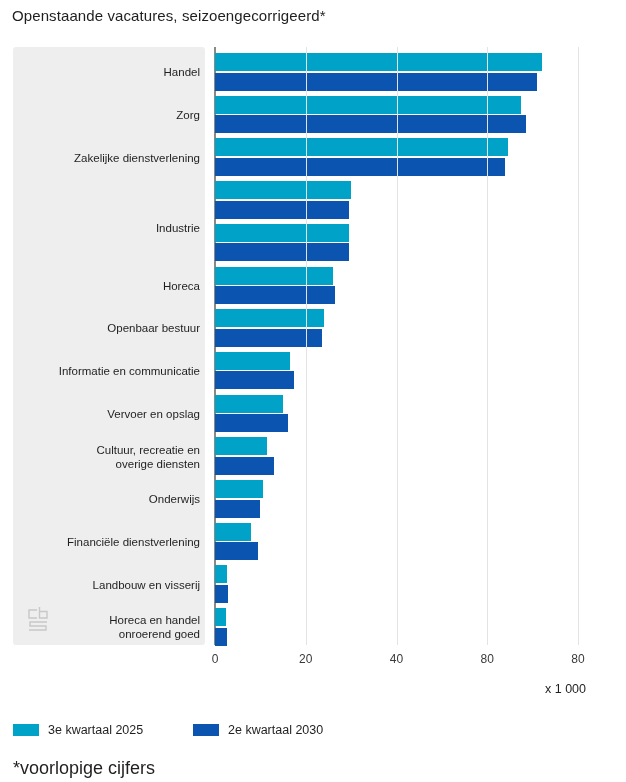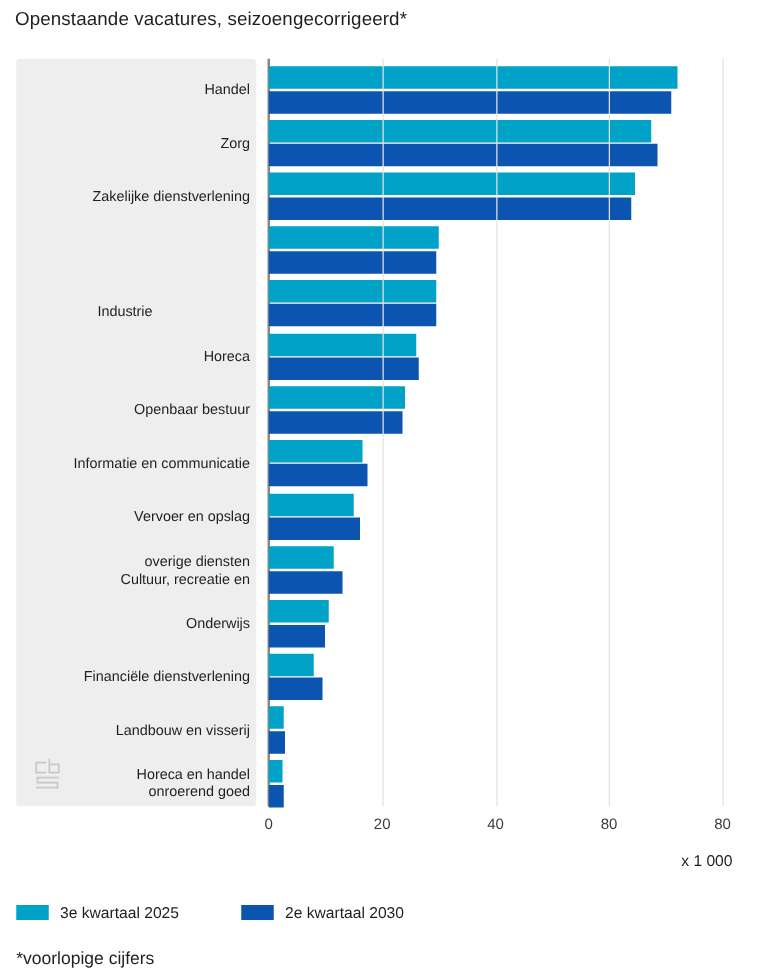--- a/index.html
+++ b/index.html
@@ -83,21 +83,21 @@
     display:flex;align-items:center;
     font-size:12.5px;color:#1f1f1f;
     white-space:nowrap;
     text-align:right;
   }
   .legend-swatch{
     width:26px;height:12px;margin-right:9px;display:inline-block;
   }
   #footnote{
     position:absolute;left:13px;top:758px;
-    font-size:14px;color:#1f1f1f;
+    font-size:18px;color:#1f1f1f;
   }
 </style>
 </head>
 <body>
 
 <div id="chart-title">Openstaande vacatures, seizoengecorrigeerd*</div>
 
 <div id="plot-wrap">
 
   <div id="label-panel"></div>
@@ -125,21 +125,21 @@
       </div>
       <div class="bar light" title="3e kwartaal 2025: 67.5" style="top: 95.7px; width: 306.281px; background: rgb(0, 162, 199);"></div>
       <div class="bar dark" title="2e kwartaal 2025: 68.5" style="top: 115.2px; width: 310.819px; background: rgb(11, 84, 176);"></div>
       <div class="cat-label" style="top: 150.65px;">
         <div>Zakelijke dienstverlening</div>
       </div>
       <div class="bar light" title="3e kwartaal 2025: 64.5" style="top: 138.4px; width: 292.669px; background: rgb(0, 162, 199);"></div>
       <div class="bar dark" title="2e kwartaal 2025: 64" style="top: 157.9px; width: 290.4px; background: rgb(11, 84, 176);"></div>
       <div class="bar light" title="3e kwartaal 2025: 30" style="top: 181.1px; width: 136.125px; background: rgb(0, 162, 199);"></div>
       <div class="bar dark" title="2e kwartaal 2025: 29.5" style="top: 200.6px; width: 133.856px; background: rgb(11, 84, 176);"></div>
-      <div class="cat-label" style="top: 243px; text-align: center;">
+      <div class="cat-label" style="top: 221px;">
         <div>Industrie</div>
       </div>
       <div class="bar light" title="3e kwartaal 2025: 29.5" style="top: 223.8px; width: 133.856px; background: rgb(0, 162, 199);"></div>
       <div class="bar dark" title="2e kwartaal 2025: 29.5" style="top: 243.3px; width: 133.856px; background: rgb(11, 84, 176);"></div>
       <div class="cat-label" style="top: 278.75px;">
         <div>Horeca</div>
       </div>
       <div class="bar light" title="3e kwartaal 2025: 26" style="top: 266.5px; width: 117.975px; background: rgb(0, 162, 199);"></div>
       <div class="bar dark" title="2e kwartaal 2025: 26.5" style="top: 286px; width: 120.244px; background: rgb(11, 84, 176);"></div>
       <div class="cat-label" style="top: 321.45px;">
@@ -151,22 +151,22 @@
         <div>Informatie en communicatie</div>
       </div>
       <div class="bar light" title="3e kwartaal 2025: 16.5" style="top: 351.9px; width: 74.8687px; background: rgb(0, 162, 199);"></div>
       <div class="bar dark" title="2e kwartaal 2025: 17.5" style="top: 371.4px; width: 79.4062px; background: rgb(11, 84, 176);"></div>
       <div class="cat-label" style="top: 406.85px;">
         <div>Vervoer en opslag</div>
       </div>
       <div class="bar light" title="3e kwartaal 2025: 15" style="top: 394.6px; width: 68.0625px; background: rgb(0, 162, 199);"></div>
       <div class="bar dark" title="2e kwartaal 2025: 16" style="top: 414.1px; width: 72.6px; background: rgb(11, 84, 176);"></div>
       <div class="cat-label" style="top: 442.55px;">
+        <div>Cultuur, recreatie en</div>
         <div>overige diensten</div>
-        <div>Cultuur, recreatie en</div>
       </div>
       <div class="bar light" title="3e kwartaal 2025: 11.5" style="top: 437.3px; width: 52.1812px; background: rgb(0, 162, 199);"></div>
       <div class="bar dark" title="2e kwartaal 2025: 13" style="top: 456.8px; width: 58.9875px; background: rgb(11, 84, 176);"></div>
       <div class="cat-label" style="top: 492.25px;">
         <div>Onderwijs</div>
       </div>
       <div class="bar light" title="3e kwartaal 2025: 10.5" style="top: 480px; width: 47.6437px; background: rgb(0, 162, 199);"></div>
       <div class="bar dark" title="2e kwartaal 2025: 10" style="top: 499.5px; width: 45.375px; background: rgb(11, 84, 176);"></div>
       <div class="cat-label" style="top: 534.95px;">
         <div>Financiële dienstverlening</div>

